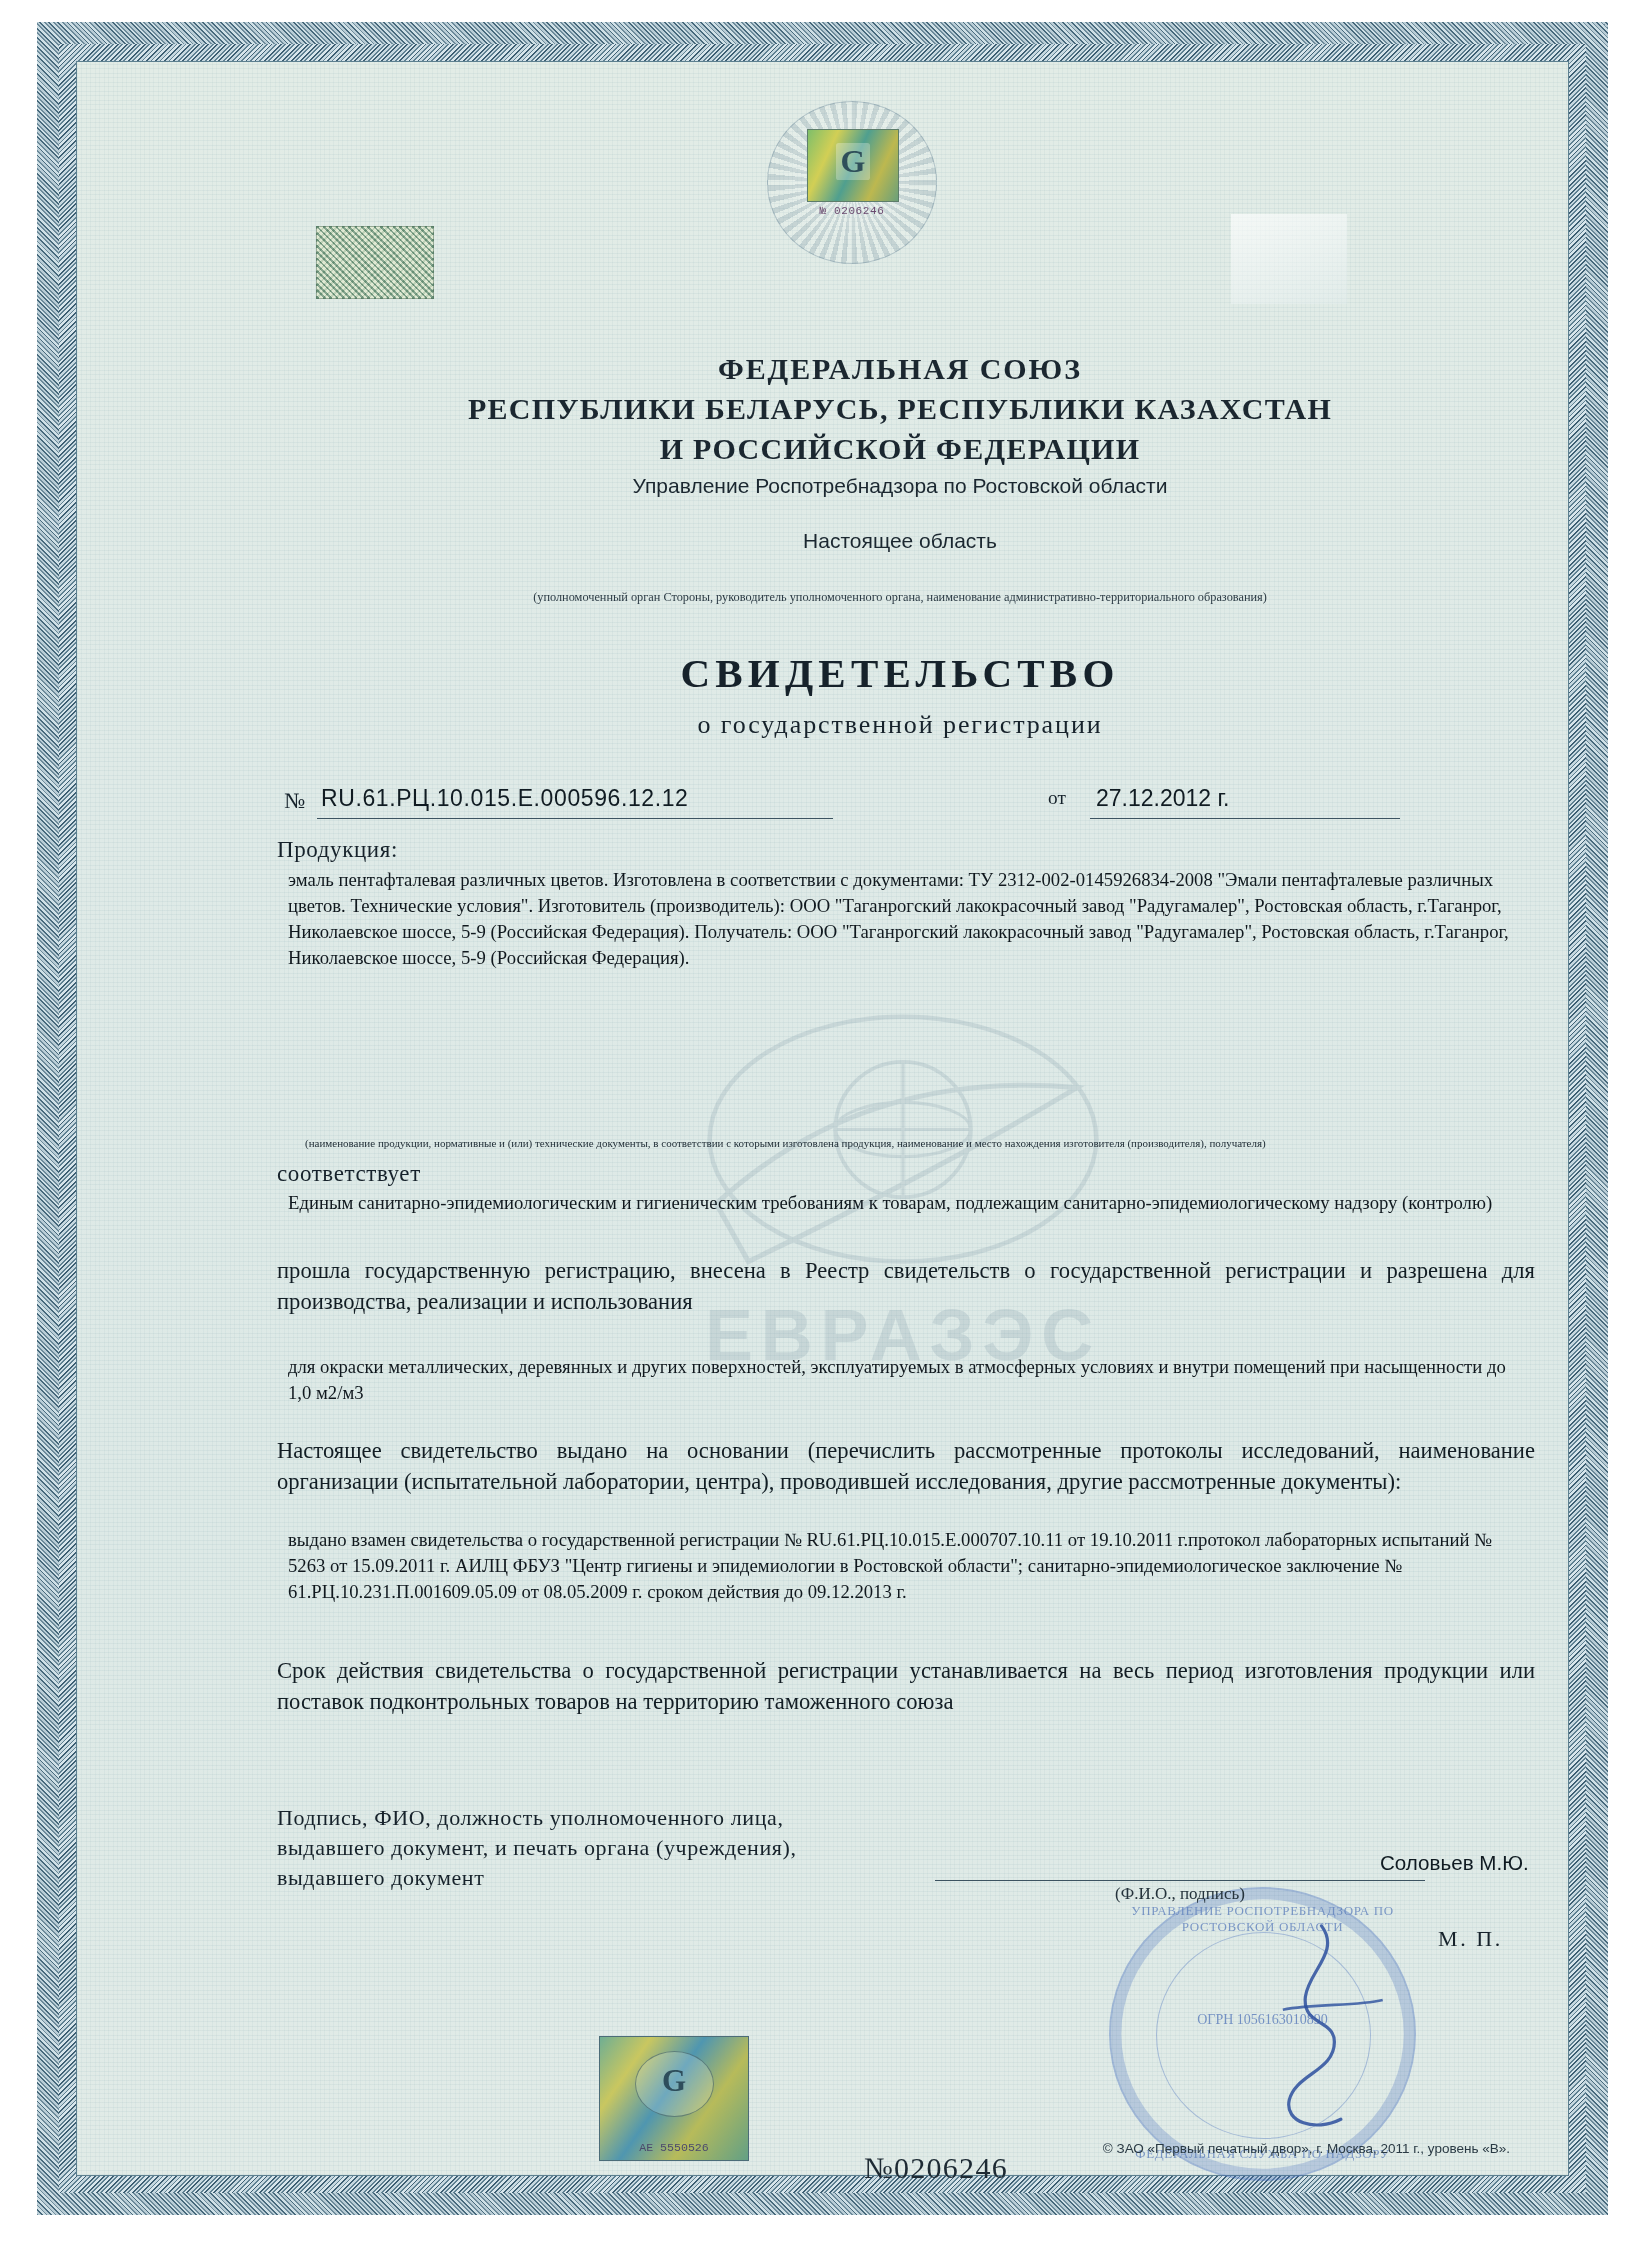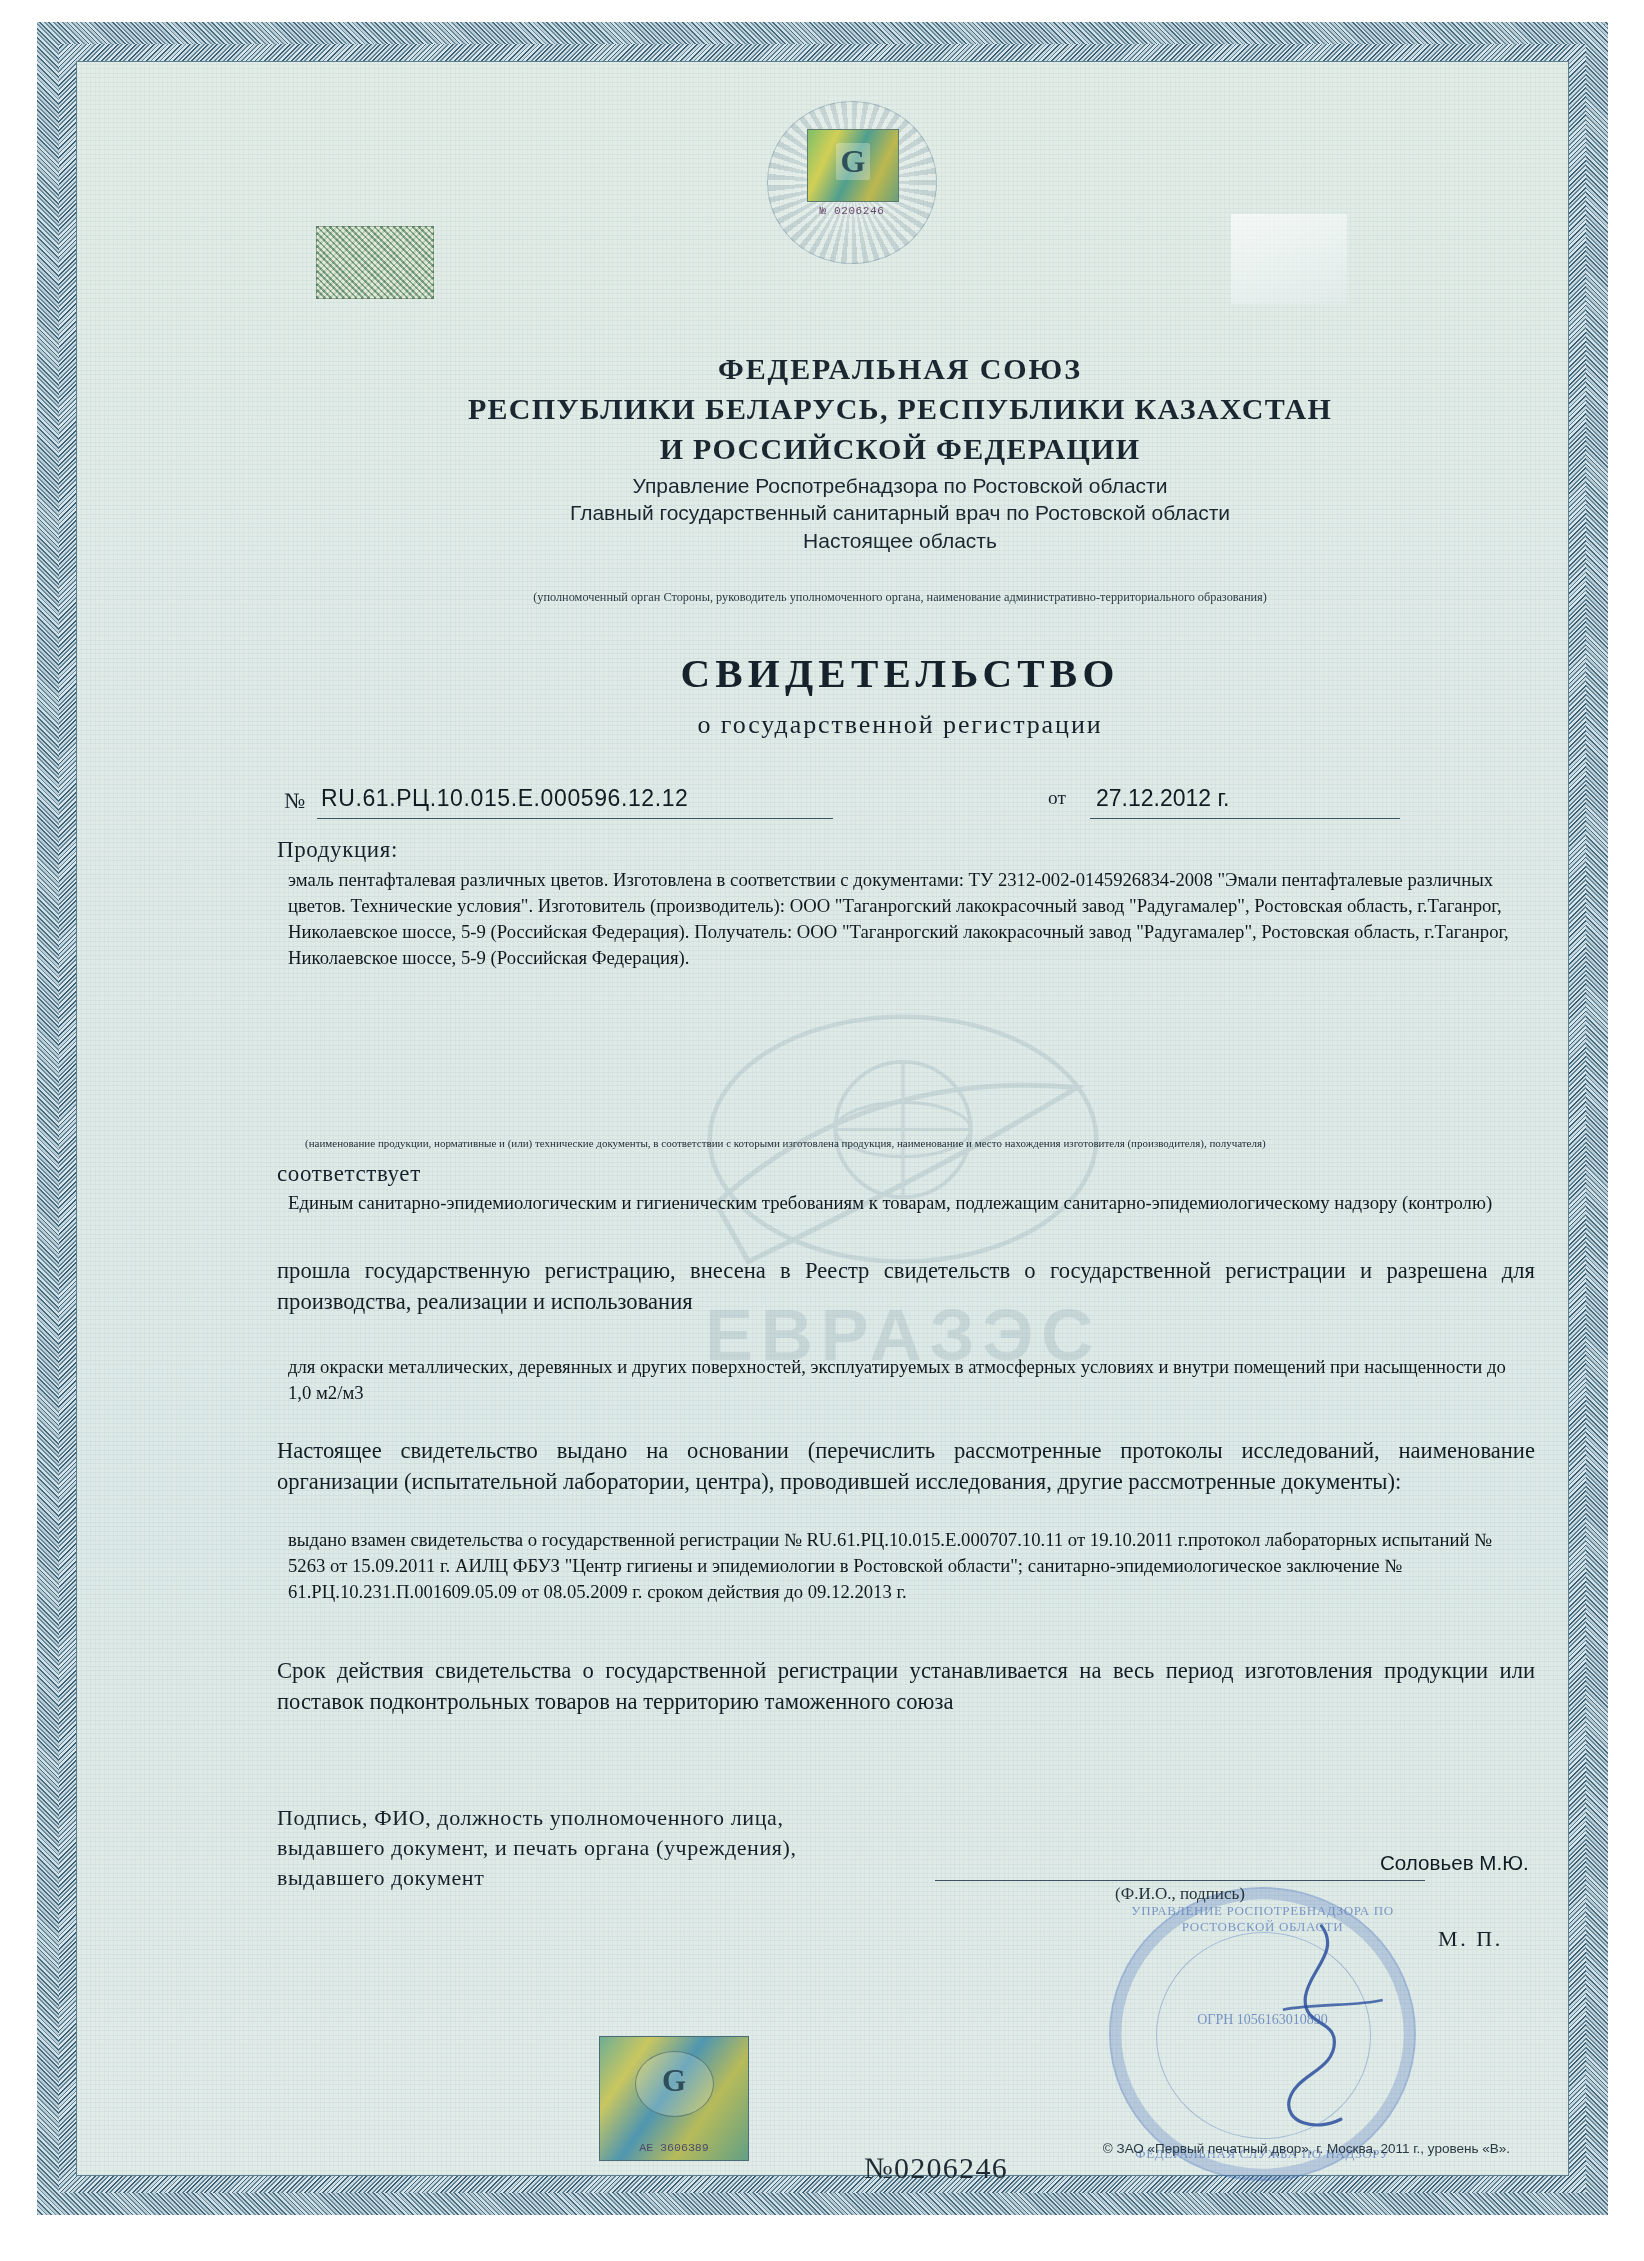--- a/index.html
+++ b/index.html
@@ -428,21 +428,21 @@
           <div class="holo-g">G</div>
           <div class="holo-code">№ 0206246</div>
         </div>
 
         <div class="holo-mesh"></div>
         <div class="holo-blank"></div>
 
         <div class="holo-bottom">
           <div class="hb-circle"></div>
           <div class="hb-g">G</div>
-          <div class="hb-code">АЕ 3606389</div>
+          <div class="hb-code">АЕ 5550526</div>
         </div>
 
         <div class="stamp">
           <div class="stamp-inner"></div>
           <div class="stamp-text-top">УПРАВЛЕНИЕ РОСПОТРЕБНАДЗОРА ПО РОСТОВСКОЙ ОБЛАСТИ</div>
           <div class="stamp-center">ОГРН 1056163010890</div>
           <div class="stamp-text-bottom">ФЕДЕРАЛЬНАЯ СЛУЖБА ПО НАДЗОРУ</div>
         </div>
 
         <svg class="signature" viewBox="0 0 240 360">
@@ -450,21 +450,20 @@
           <path d="M60 150 C110 140, 175 145, 215 135" fill="none" stroke="#2b4f9e" stroke-width="4" opacity="0.8"></path>
         </svg>
 
         <div class="paper">
 
           <div class="ttl head1">ФЕДЕРАЛЬНАЯ СОЮЗ</div>
           <div class="ttl head2">РЕСПУБЛИКИ БЕЛАРУСЬ, РЕСПУБЛИКИ КАЗАХСТАН</div>
           <div class="ttl head3">И РОССИЙСКОЙ ФЕДЕРАЦИИ</div>
 
           <div class="ttl sub1">Управление Роспотребнадзора по Ростовской области</div>
-          <div class="ttl sub2">Главный государственный санитарный врач по Ростовской области</div>
           <div class="ttl sub3">Настоящее область</div>
 
           <div class="tiny-note note1">(уполномоченный орган Стороны, руководитель уполномоченного органа, наименование административно-территориального образования)</div>
 
           <div class="big-title">СВИДЕТЕЛЬСТВО</div>
           <div class="big-sub">о государственной регистрации</div>
 
           <div class="num-row">
             <div class="num-label">№</div>
             <div class="num-value">RU.61.РЦ.10.015.Е.000596.12.12</div>

